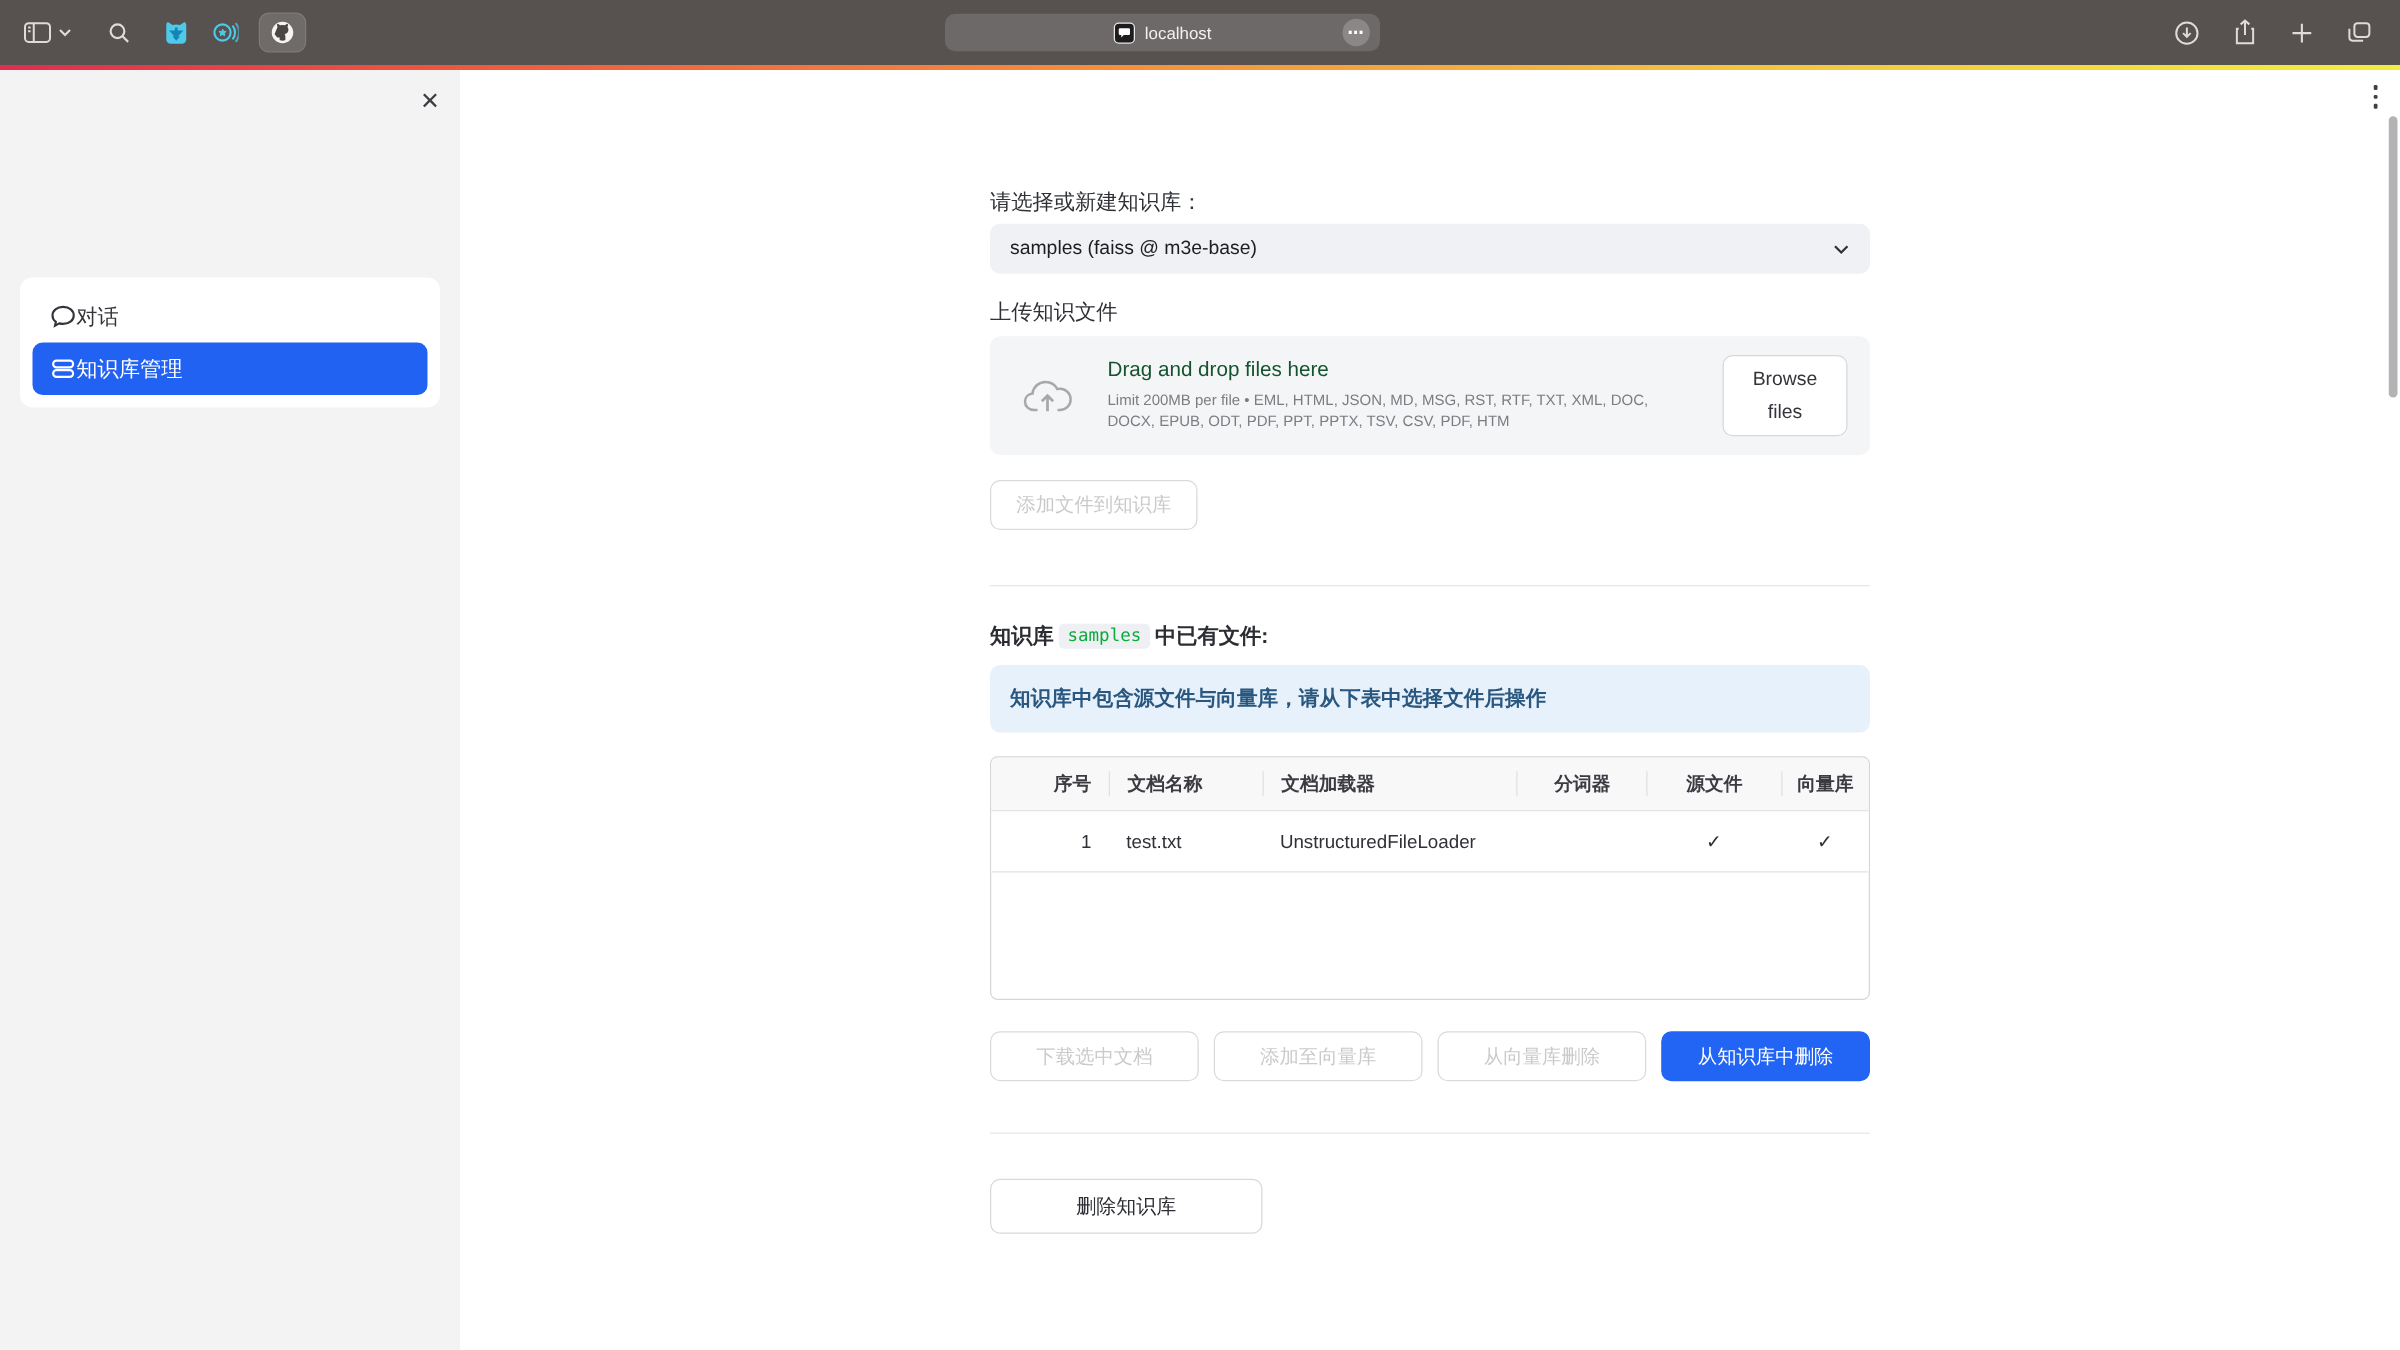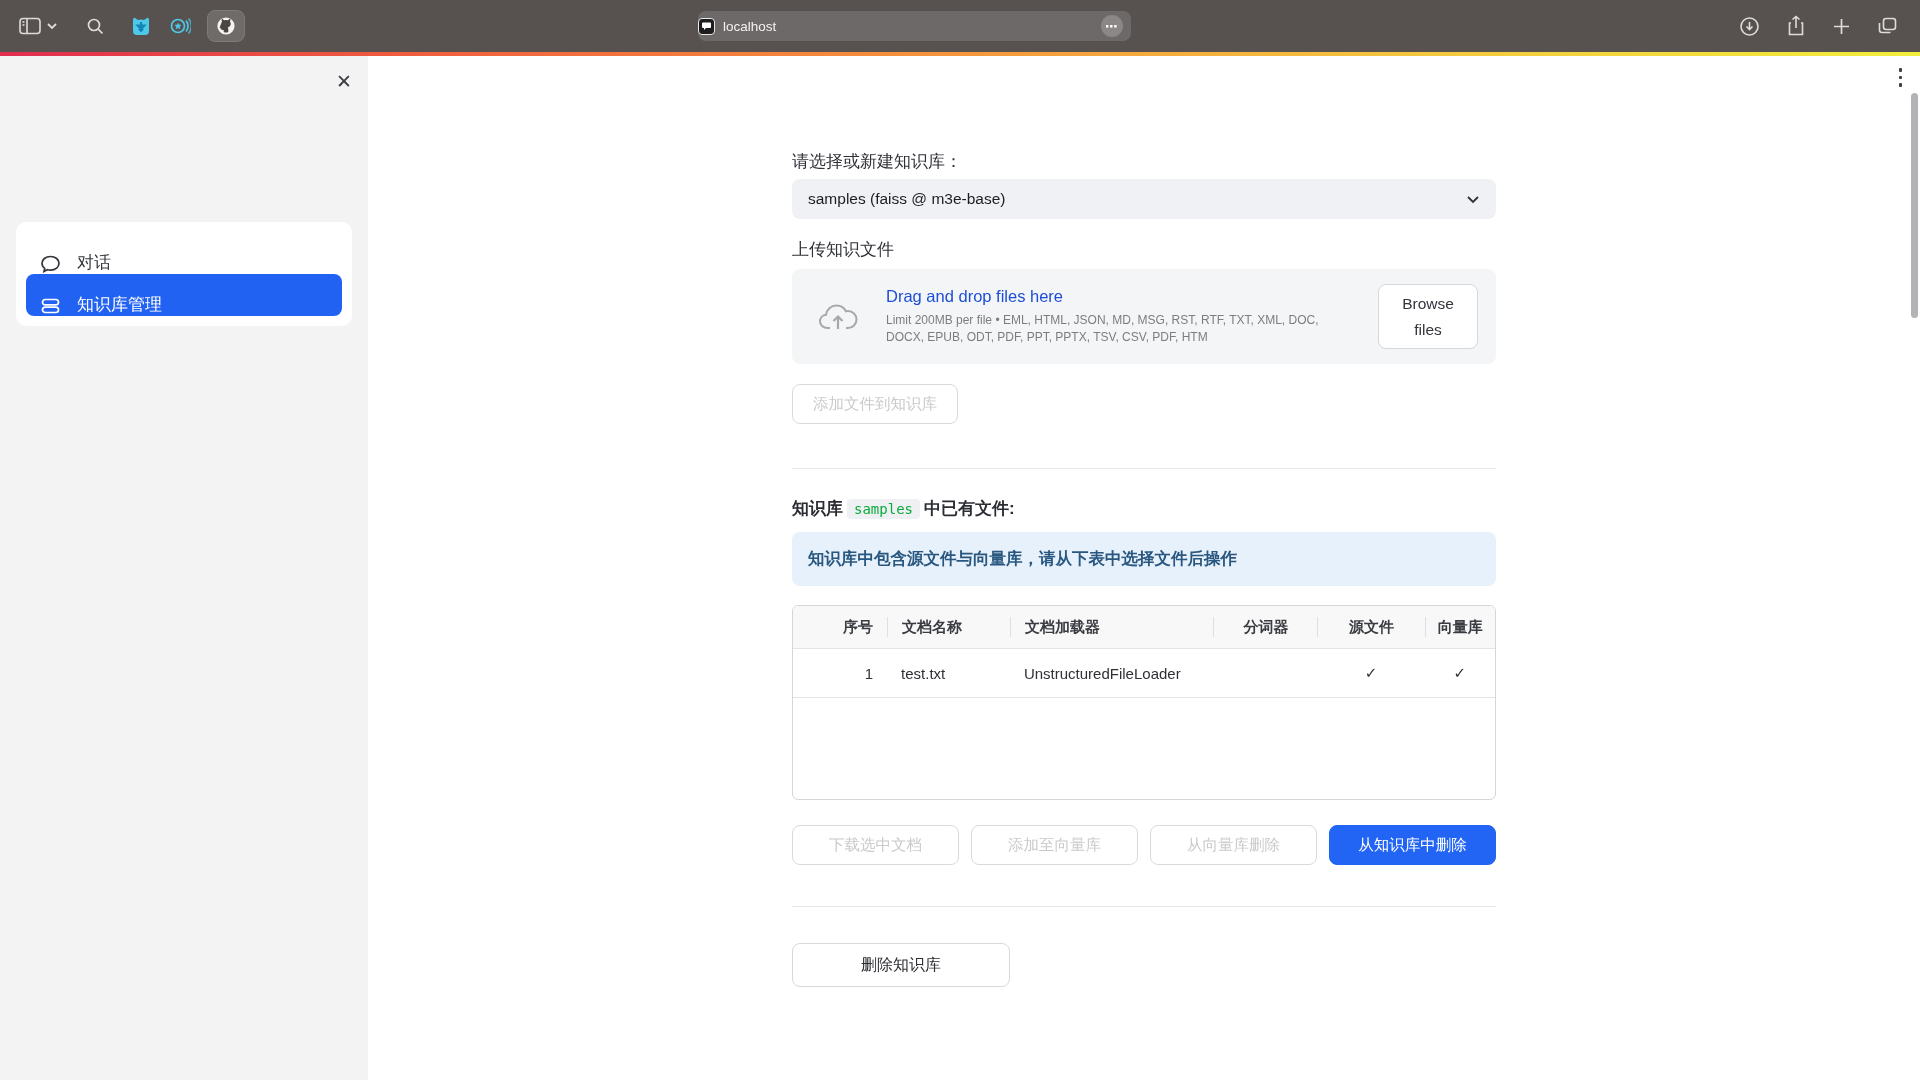--- a/index.html
+++ b/index.html
@@ -5,54 +5,54 @@
   * { margin:0; padding:0; box-sizing:border-box; }
   html,body { width:1920px; height:1080px; overflow:hidden; }
   body { font-family:"Liberation Sans","DejaVu Sans",sans-serif; background:#ffffff; position:relative; }
 
   
   .chrome { position:relative; height:52px; background:#575250; display:flex; align-items:center; }
   .chrome-left { display:flex; align-items:center; padding-left:18px; }
   .chrome-right { position:absolute; right:0; top:0; height:52px; display:flex; align-items:center; gap:26px; padding-right:22px; }
   .cicon { display:flex; align-items:center; justify-content:center; cursor:default; }
   .tab-pill { width:38px; height:32px; background:#6f6b69; border:1px solid #7e7a78; border-radius:8px; display:flex; align-items:center; justify-content:center; }
-  .addressbar { position:absolute; left:698px; top:11px; width:433px; height:30px; background:#6d6968; border-radius:8px; display:flex; align-items:center; justify-content:flex-start; }
+  .addressbar { position:absolute; left:756px; top:11px; width:348px; height:30px; background:#6d6968; border-radius:8px; display:flex; align-items:center; justify-content:center; }
   .addressbar .host { color:#f3f2f1; font-size:13.5px; margin-left:8px; }
   .favicon { width:17px; height:17px; background:#1d1d1f; border:1.5px solid #e8e7e6; border-radius:4px; display:flex; align-items:center; justify-content:center; }
   .ellipsis-btn { position:absolute; right:8px; top:4px; width:22px; height:22px; border-radius:50%; background:#8b8786; color:#ffffff; font-size:13px; font-weight:bold; display:flex; align-items:center; justify-content:center; letter-spacing:1px; }
 
   
   .deco { height:4px; background:linear-gradient(90deg,#e02d50 0%,#ef5a3e 20%,#f58c3c 45%,#f4c33e 72%,#f2ee3c 100%); }
 
   
   .app { display:flex; height:1024px; }
 
   .sidebar { width:368px; background:#f3f3f4; position:relative; flex:0 0 auto; }
   .close-x { position:absolute; top:16px; right:16px; font-size:19px; color:#3b3d43; line-height:1; }
   .logo-row { position:absolute; top:102px; left:28px; display:flex; align-items:center; gap:12px; }
   .logo-text { color:#2262f3; font-size:26px; font-weight:bold; font-style:italic; letter-spacing:-0.5px; white-space:nowrap; }
   .menu-card { position:absolute; top:166px; left:16px; width:336px; background:#ffffff; border-radius:10px; padding:10px; }
-  .menu-item { height:42px; display:flex; align-items:flex-end; gap:16px; padding:0 14px; border-radius:8px; font-size:17px; color:#33353b; }
+  .menu-item { height:42px; display:flex; align-items:center; gap:0; padding:0 14px; border-radius:8px; font-size:17px; color:#33353b; }
   .menu-item.selected { background:#2262f3; color:#ffffff; font-weight:normal; }
 
   .main { flex:1 1 auto; position:relative; background:#ffffff; }
   .kebab { position:absolute; top:12px; right:18px; display:flex; flex-direction:column; gap:4px; }
   .kebab span { width:3.5px; height:3.5px; background:#3f4147; border-radius:1px; }
   .scroll-thumb { position:absolute; top:37px; right:2px; width:7px; height:225px; background:#b3b3b5; border-radius:4px; }
 
   .content { width:704px; margin:0 auto; padding-top:94px; color:#31333f; }
   .field-label { font-size:17px; color:#2f3137; }
 
   .selectbox { margin-top:6px; height:40px; background:#f0f1f4; border-radius:8px; display:flex; align-items:center; justify-content:space-between; padding:0 16px; }
   .selectbox .value { font-size:15.5px; color:#1d1e22; }
 
   .upload-label { margin-top:19px; }
   .dropzone { margin-top:8px; height:95px; background:#f4f5f7; border-radius:8px; display:flex; align-items:center; padding:0 18px 0 26px; gap:24px; }
   .dz-text { flex:1 1 auto; }
-  .dz-title { font-size:16.5px; color:#1d4ed8; }
+  .dz-title { font-size:16.5px; color:#14532d; }
   .dz-hint { margin-top:6px; font-size:12px; line-height:1.45; color:#7c7d82; max-width:640px; }
   .browse-btn { flex:0 0 auto; width:100px; min-height:62px; background:#ffffff; border:1px solid #d7d8da; border-radius:8px; font-size:15.5px; color:#33353b; display:flex; align-items:center; justify-content:center; text-align:center; line-height:1.65; padding:6px 10px; }
 
   .btn { display:inline-flex; align-items:center; justify-content:center; height:40px; border-radius:8px; font-size:15.5px; background:#ffffff; }
   .btn.disabled { border:1px solid #d9dadc; color:#c9cacc; }
   .btn.primary { background:#2264f4; color:#ffffff; border:1px solid #2264f4; }
   .btn.secondary { border:1px solid #d8d9db; color:#2c2e33; }
   .add-btn { margin-top:20px; padding:0 20px;font-family:Liberation Serif, serif; }
 
   .divider { margin-top:44px; border-top:1px solid #e6e7e9; }

